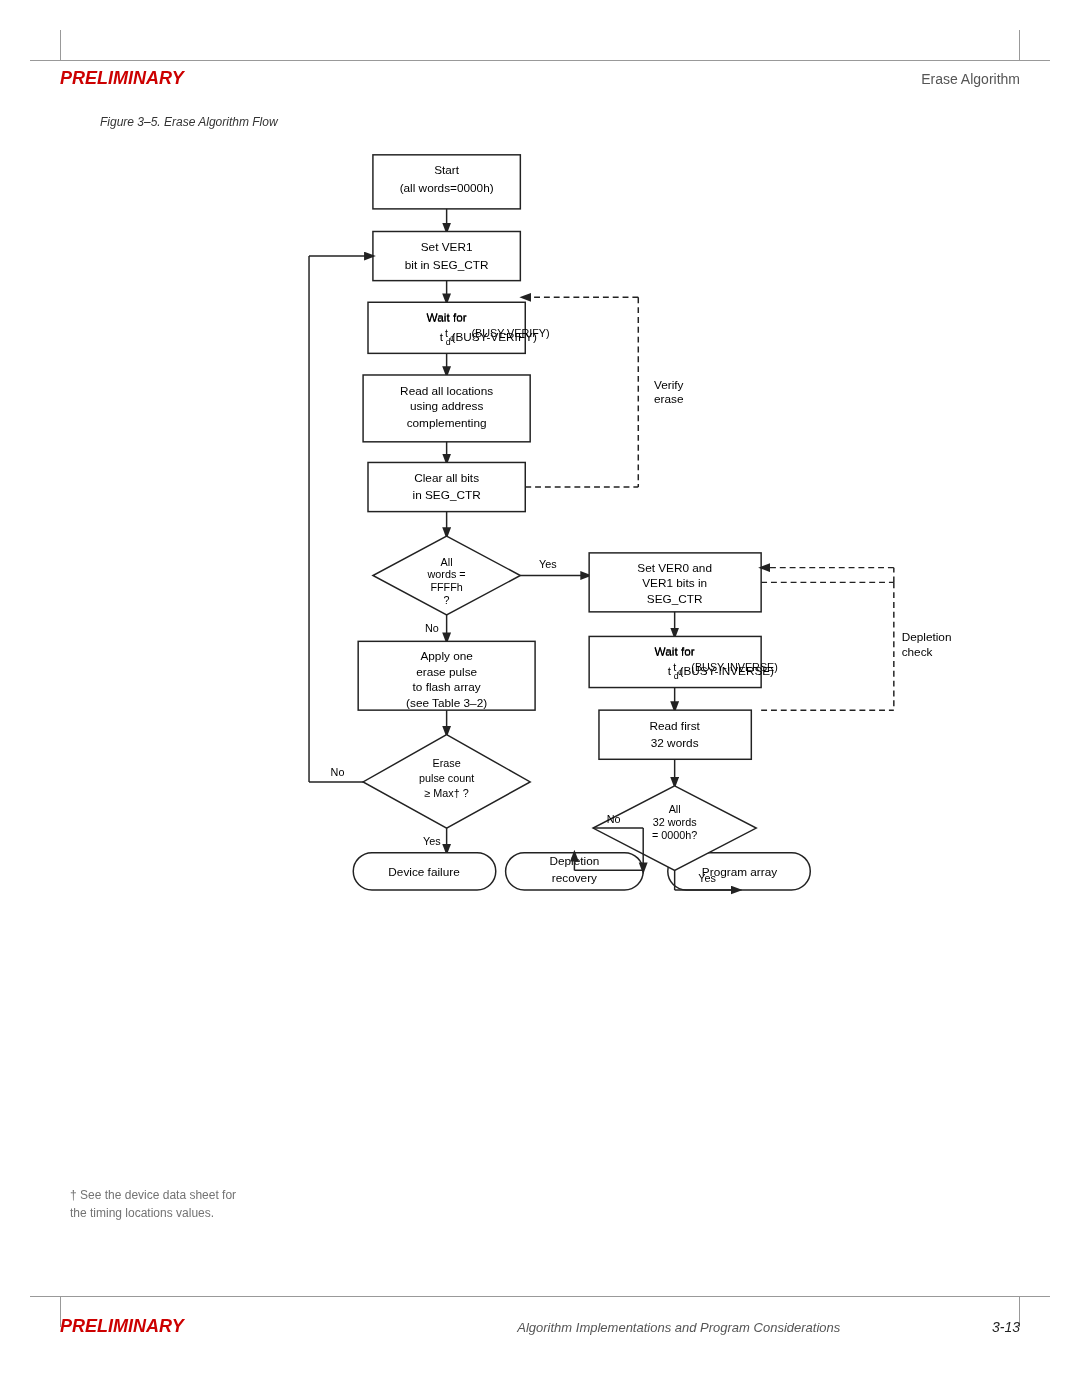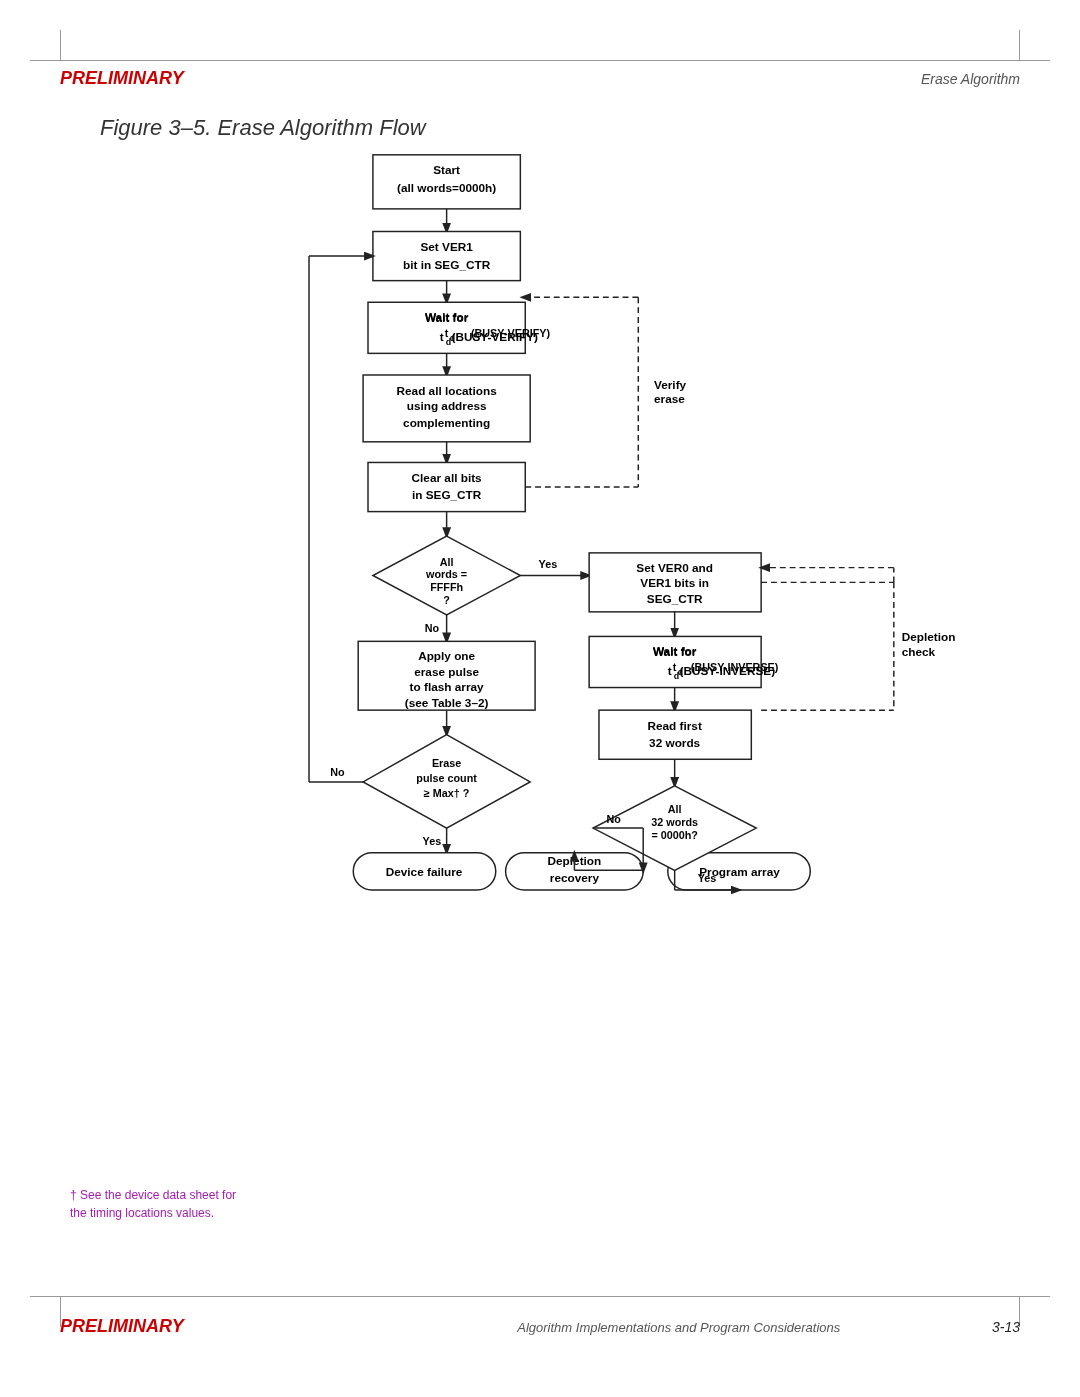--- a/index.html
+++ b/index.html
@@ -32,21 +32,20 @@
       justify-content: space-between;
       align-items: baseline;
     }
     .header-title {
       font-weight: bold;
       font-style: italic;
       font-size: 18px;
       color: #c00;
     }
     .header-right {
-      font-style: italic;
       font-size: 14px;
       color: #555;
     }
 
     
     .footer {
       position: absolute;
       bottom: 60px;
       left: 60px;
       right: 60px;
@@ -70,42 +69,41 @@
       color: #222;
       margin-top: 20px;
     }
 
     
     .figure-title {
       position: absolute;
       top: 115px;
       left: 100px;
       font-style: italic;
-      font-size: 22px;
+      font-size: 12px;
       color: #333;
     }
 
     
     .footnote {
       position: absolute;
       bottom: 175px;
       left: 70px;
       font-size: 12px;
-      color: #a21caf;
+      color: #737373;
       line-height: 1.5;
     }
 
     
     .flowchart {
       position: absolute;
       top: 145px;
       left: 60px;
       right: 60px;
       bottom: 220px;
-      font-weight: bold;
     }
 
     
     .flowchart svg {
       width: 100%;
       height: 100%;
     }
   </style>
 </head>
 <body>

